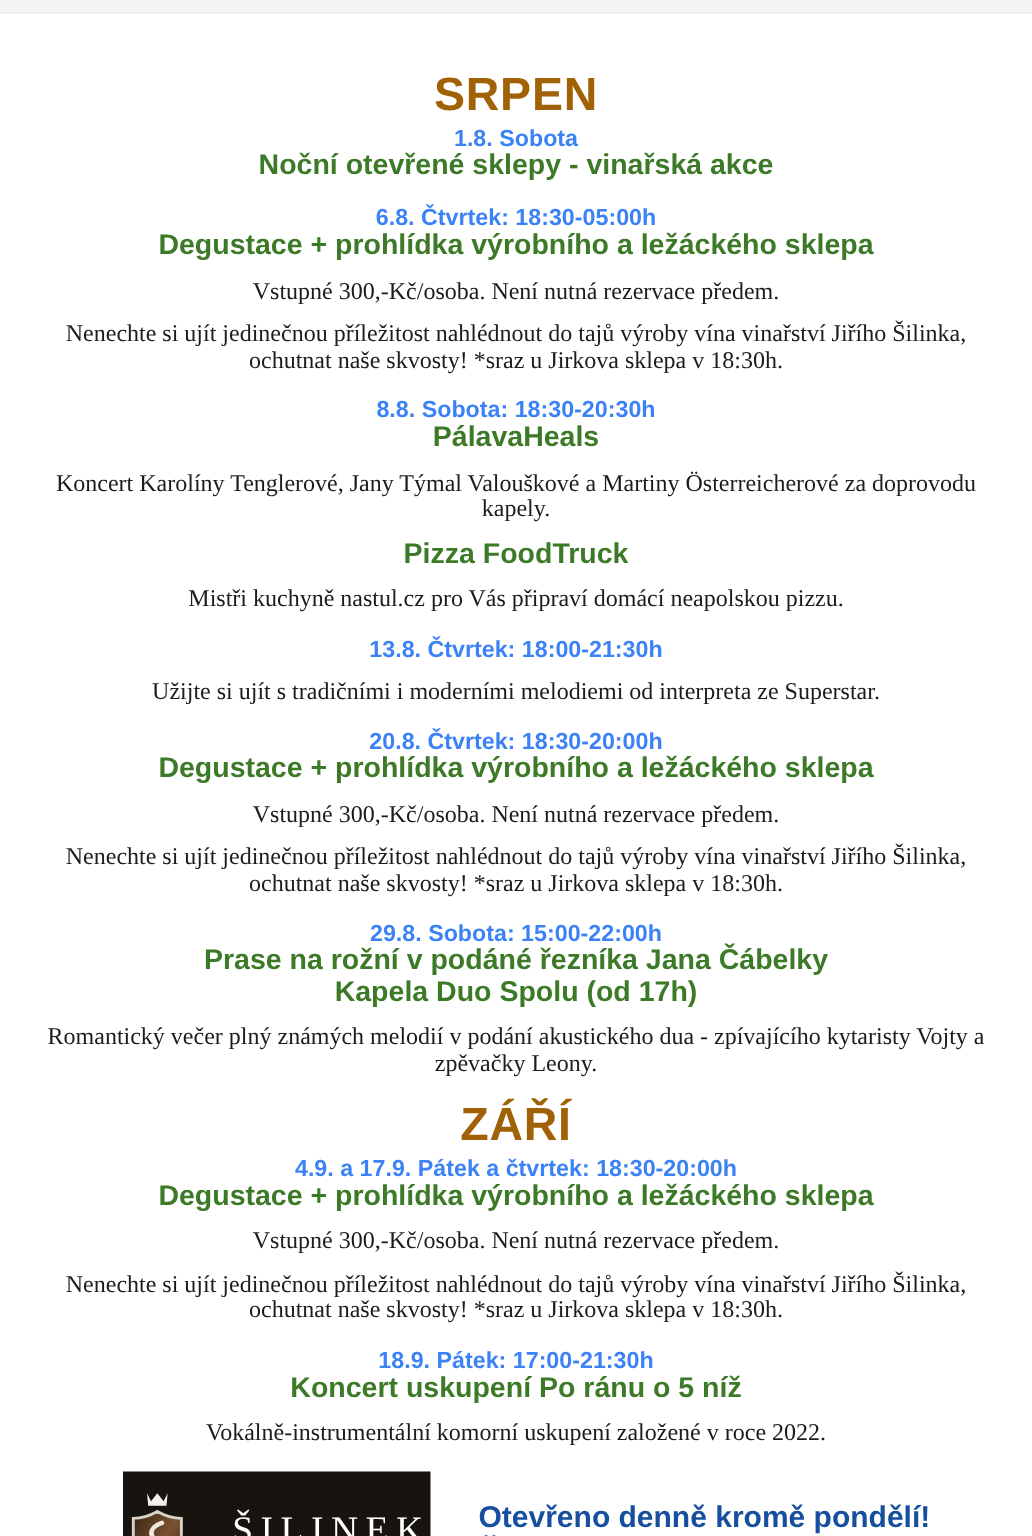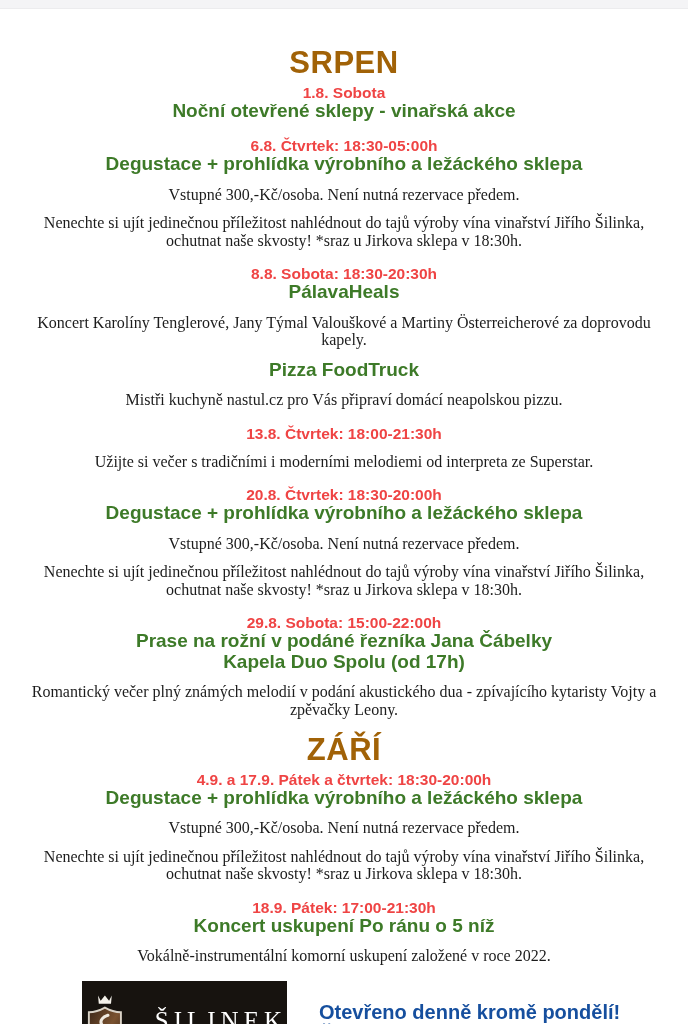--- a/index.html
+++ b/index.html
@@ -26,21 +26,21 @@
     color: #a16207;
     font-size: 31px;
     font-weight: 800;
     line-height: 1.05;
     letter-spacing: 0.5px;
     margin-bottom: 4px;
   }
   .month.second { margin-top: 2px; }
   .event { margin-bottom: 16px; }
   .date {
-    color: #ef4444;
+    color: #3b82f6;
     font-weight: 800;
     font-size: 15.5px;
     line-height: 17px;
   }
   .title {
     color: #3d7a28;
     font-weight: 800;
     font-size: 19px;
     line-height: 20.5px;
   }
@@ -120,21 +120,21 @@
   <section class="event">
     <p class="date">8.8. Sobota: 18:30-20:30h</p>
     <h2 class="title">PálavaHeals</h2>
     <p class="body">Koncert Karolíny Tenglerové, Jany Týmal Valouškové a Martiny Österreicherové za doprovodu kapely.</p>
     <h2 class="title">Pizza FoodTruck</h2>
     <p class="body">Mistři kuchyně nastul.cz pro Vás připraví domácí neapolskou pizzu.</p>
   </section>
 
   <section class="event">
     <p class="date">13.8. Čtvrtek: 18:00-21:30h</p>
-    <p class="body">Užijte si večer s tradičními i moderními melodiemi od interpreta ze Superstar.</p>
+    <p class="body">Užijte si ujít s tradičními i moderními melodiemi od interpreta ze Superstar.</p>
   </section>
 
   <section class="event">
     <p class="date">20.8. Čtvrtek: 18:30-20:00h</p>
     <h2 class="title">Degustace + prohlídka výrobního a ležáckého sklepa</h2>
     <p class="body">Vstupné 300,-Kč/osoba. Není nutná rezervace předem.</p>
     <p class="body">Nenechte si ujít jedinečnou příležitost nahlédnout do tajů výroby vína vinařství Jiřího Šilinka, ochutnat naše skvosty! *sraz u Jirkova sklepa v 18:30h.</p>
   </section>
 
   <section class="event">

